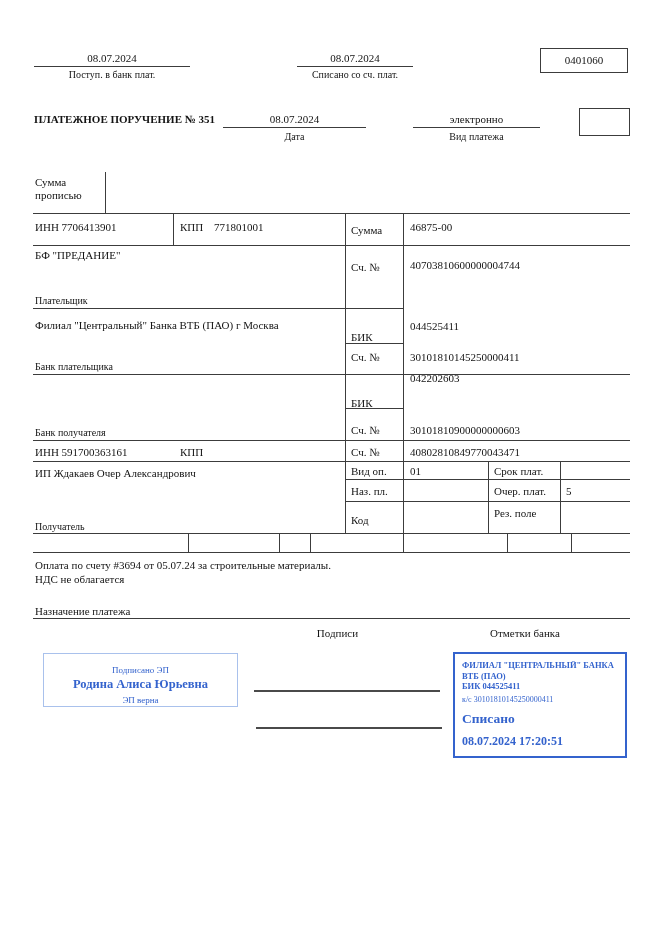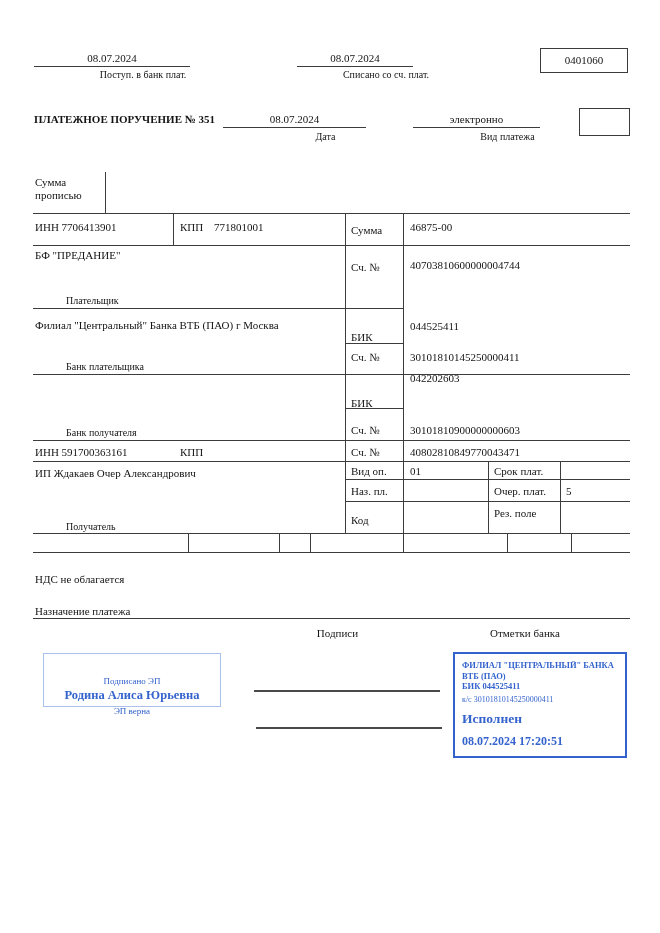--- a/index.html
+++ b/index.html
@@ -1,28 +1,28 @@
 <!DOCTYPE html>
 <html style="--stamp-blue: #3463cd; --stamp-border-light: #a9c1ec;"><head>
 <meta charset="utf-8">
 <style>
   html,body { margin:0; padding:0; background:#ffffff; }
   .page { position:relative; width:660px; height:933px; background:#fff;
           font-family:"Liberation Serif", serif; color:#141414; overflow:hidden; }
   .t  { position:absolute; font-size:11px; line-height:1.15; white-space:nowrap; }
-  .sm { font-size:10px;margin-left:31px; }
+  .sm { font-size:10px; }
   .b  { font-weight:bold; }
   .c  { text-align:center; }
   .wrap { white-space:normal; }
   .hl { position:absolute; height:1px; background:#3c3c3c; }
   .vl { position:absolute; width:1px;  background:#3c3c3c; }
   .box { position:absolute; border:1px solid #3c3c3c; box-sizing:border-box; }
-  .stampL { position:absolute; left:43px; top:653px; width:178px; height:54px;
+  .stampL { position:absolute; left:43px; top:653px; width:195px; height:54px;
             border:1px solid var(--stamp-border-light); color:var(--stamp-blue);
-            text-align:center; box-sizing:border-box; padding-top:22px; }
+            text-align:center; box-sizing:border-box; padding-top:11px; }
   .stampL .l1 { font-size:9px; }
   .stampL .l2 { font-size:12.5px; font-weight:bold; margin-top:2px; }
   .stampL .l3 { font-size:9px; margin-top:3px; }
   .stampR { position:absolute; left:453px; top:652px; width:174px; height:106px;
             border:2px solid var(--stamp-blue); color:var(--stamp-blue);
             box-sizing:border-box; padding:6px 7px 0 7px; }
   .stampR .bk  { font-size:8.5px; font-weight:bold; line-height:1.25; }
   .stampR .cor { font-size:8px; margin-top:3px; }
   .stampR .st  { font-size:13.5px; font-weight:bold; margin-top:7px; }
   .stampR .dt  { font-size:12px; margin-top:7px;font-weight:bold; }
@@ -115,20 +115,21 @@
   <div class="t" style="left:351px;top:465px">Вид оп.</div>
   <div class="t" style="left:410px;top:465px">01</div>
   <div class="t" style="left:494px;top:465px">Срок плат.</div>
   <div class="t" style="left:351px;top:485px">Наз. пл.</div>
   <div class="t" style="left:494px;top:485px">Очер. плат.</div>
   <div class="t" style="left:566px;top:485px">5</div>
   <div class="t" style="left:351px;top:514px">Код</div>
   <div class="t" style="left:494px;top:507px">Рез. поле</div>
   <div class="t sm" style="left:35px;top:521px">Получатель</div>
 
+  <div class="t" style="left:35px;top:559px">Оплата по счету #3694 от 05.07.24 за строительные материалы.</div>
   <div class="t" style="left:35px;top:573px">НДС не облагается</div>
   <div class="t" style="left:35px;top:605px">Назначение платежа</div>
   <div class="hl" style="left:33px;top:618px;width:597px"></div>
 
   <div class="t c" style="left:280px;top:627px;width:115px">Подписи</div>
   <div class="t c" style="left:460px;top:627px;width:130px">Отметки банка</div>
 
   <div class="stampL">
     <div class="l1">Подписано ЭП</div>
     <div class="l2">Родина Алиса Юрьевна</div>
@@ -136,17 +137,17 @@
   </div>
 
   <div class="sig" style="left:254px;top:690px;width:186px"></div>
   <div class="sig" style="left:256px;top:727px;width:186px"></div>
 
   <div class="stampR">
     <div class="bk">ФИЛИАЛ "ЦЕНТРАЛЬНЫЙ" БАНКА</div>
     <div class="bk">ВТБ (ПАО)</div>
     <div class="bk">БИК 044525411</div>
     <div class="cor">к/с 30101810145250000411</div>
-    <div class="st">Исполнен</div>
+    <div class="st">Списано</div>
     <div class="dt">08.07.2024 17:20:51</div>
   </div>
 
 </div>
 
 </body></html>

